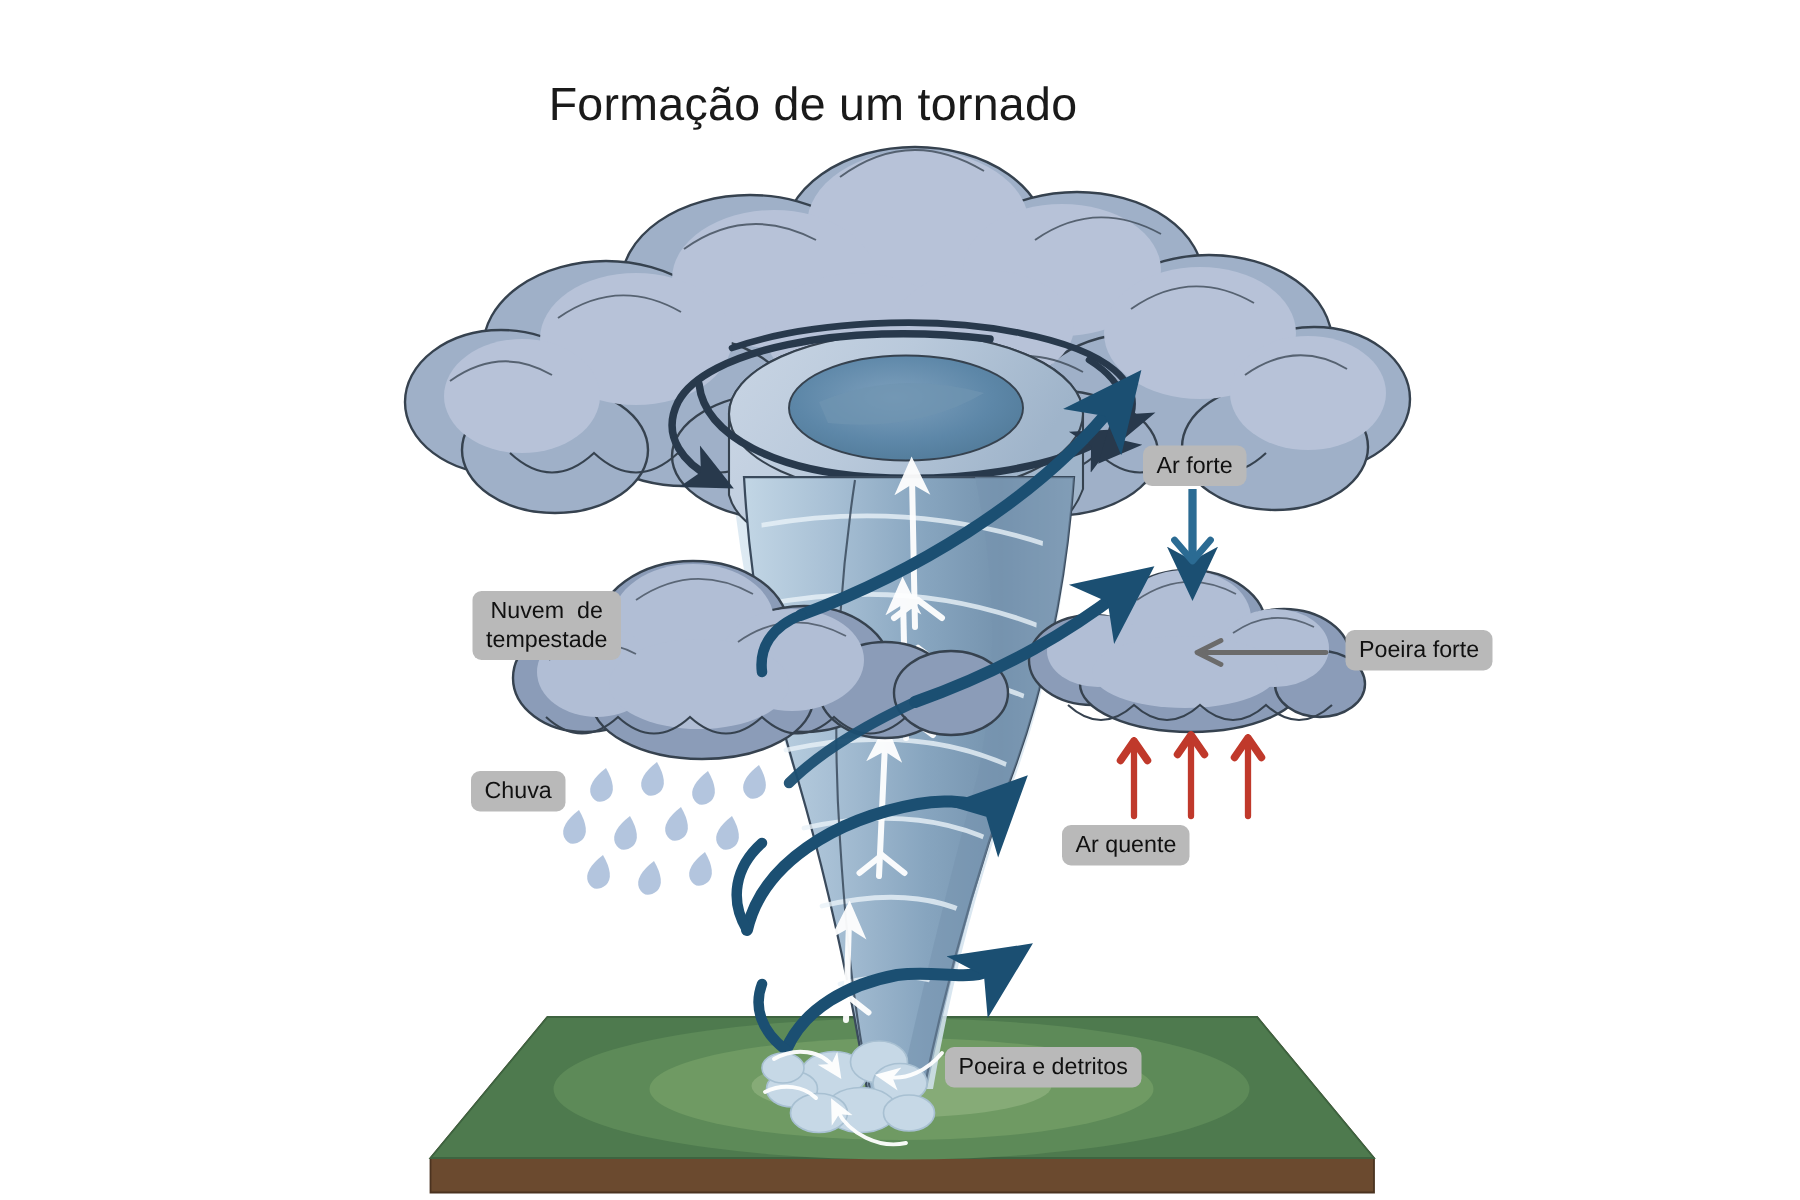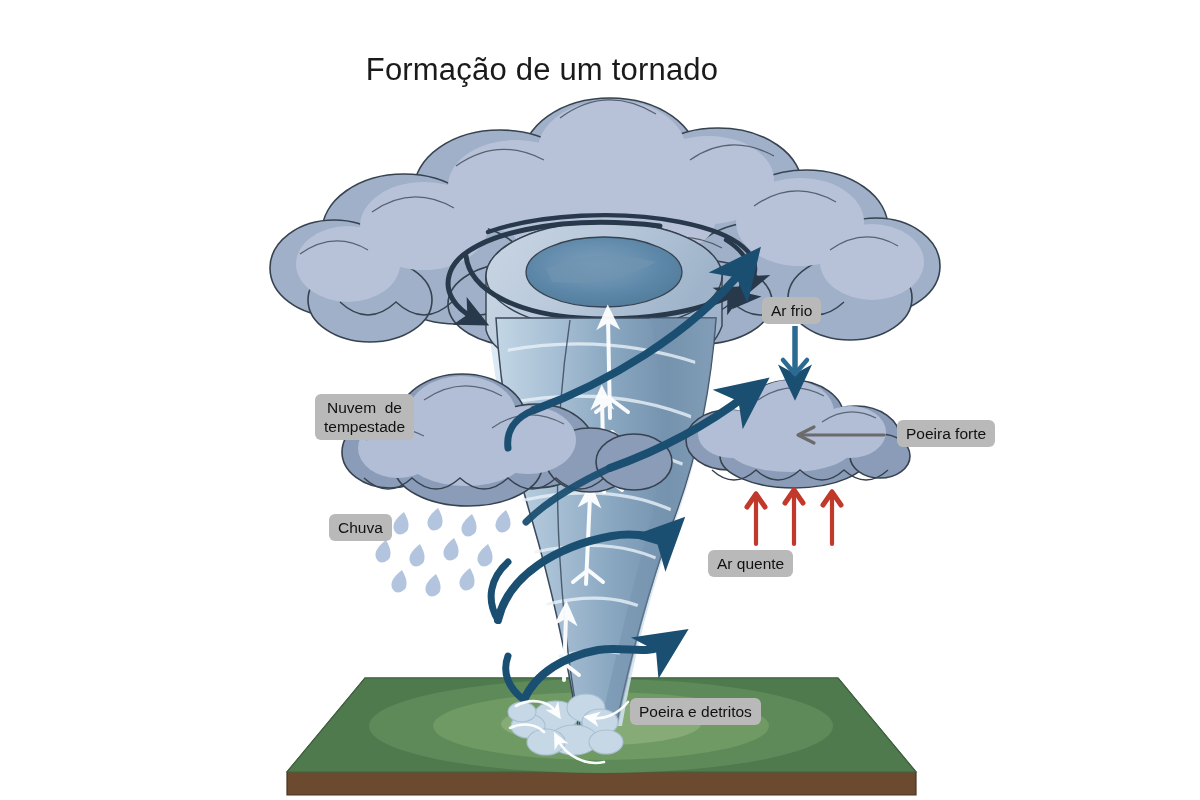--- a/index.html
+++ b/index.html
@@ -44,21 +44,21 @@
     font-size: 15.5px;
     line-height: 19px;
     padding: 4px 9px;
     font-family: "Liberation Sans", sans-serif;
     white-space: pre;
     text-align: center;
   }
   #badge-storm-cloud { left: 271px; top: 394px; text-align: center; margin-left: 44px; }
   #badge-cold-air    { left: 762px; top: 297px; }
   #badge-strong-wind { left: 897px; top: 420px; }
-  #badge-rain        { left: 329px; top: 514px; }
+  #badge-rain        { left: 314px; top: 514px; }
   #badge-warm-air    { left: 708px; top: 550px; }
   #badge-dust        { left: 630px; top: 698px; text-align: center; }
 </style>
 </head>
 <body>
 
 <div id="figure">
 
   <div id="title">Formação de um tornado</div>
 
@@ -327,19 +327,19 @@
         <path d="M628,702 C618,714 604,720 592,718" marker-end="url(#arrowWhite)"></path>
         <path d="M604,762 C586,766 566,756 558,740" marker-end="url(#arrowWhite)"></path>
         <path d="M510,728 C522,722 536,724 544,732"></path>
       </g>
     </g>
 
   </svg>
 
   <div class="badge" id="badge-storm-cloud">Nuvem  de
 tempestade</div>
-  <div class="badge" id="badge-cold-air">Ar frio</div>
+  <div class="badge" id="badge-cold-air">Ar forte</div>
   <div class="badge" id="badge-strong-wind">Poeira forte</div>
   <div class="badge" id="badge-rain">Chuva</div>
   <div class="badge" id="badge-warm-air">Ar quente</div>
   <div class="badge" id="badge-dust">Poeira e detritos</div>
 
 </div>
 
 </body></html>

